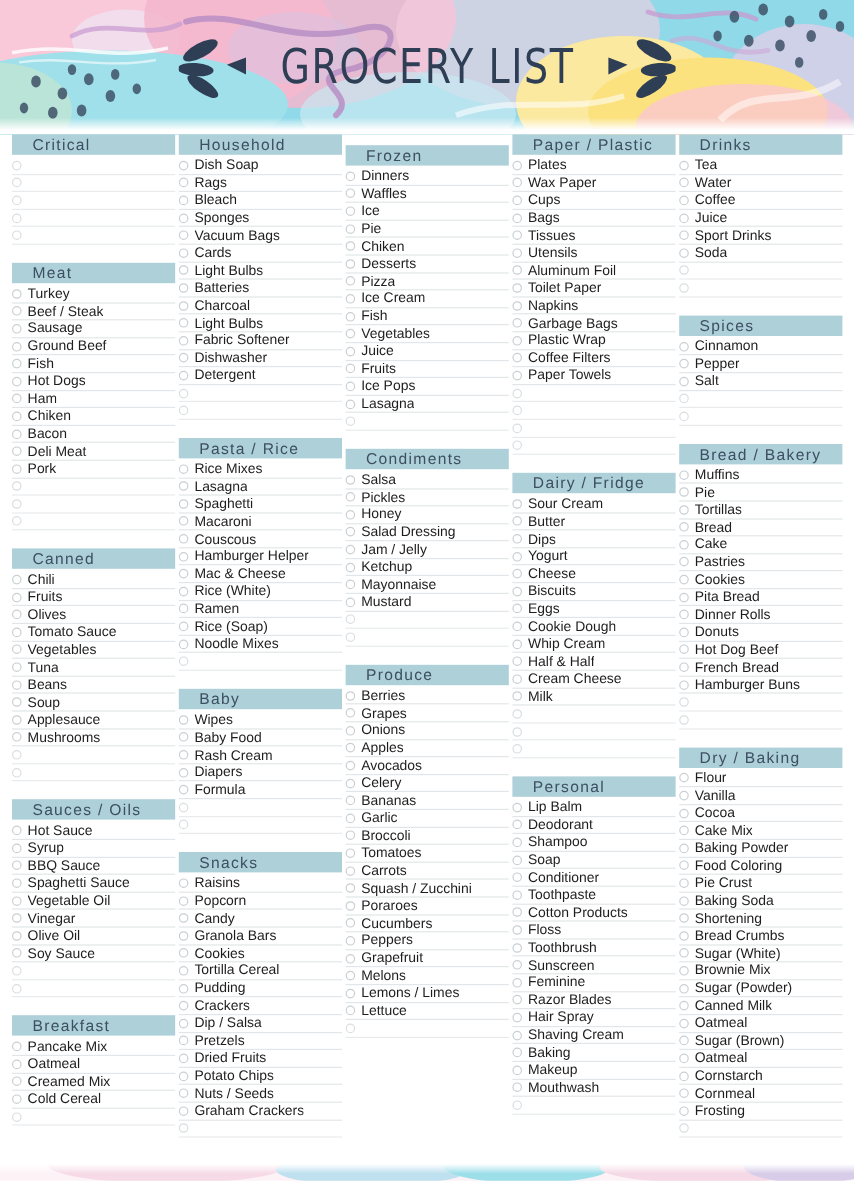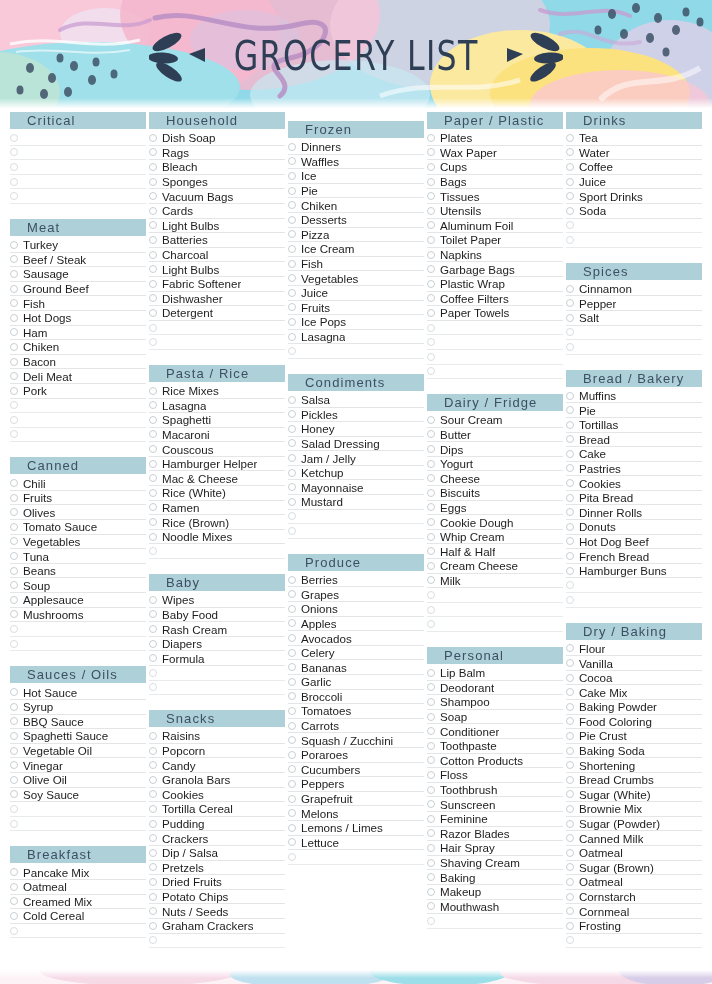--- a/index.html
+++ b/index.html
@@ -520,21 +520,21 @@
         <div class="row">
           <span class="bubble"></span>
           <span class="item-text">Rice (White)</span>
         </div>
         <div class="row">
           <span class="bubble"></span>
           <span class="item-text">Ramen</span>
         </div>
         <div class="row">
           <span class="bubble"></span>
-          <span class="item-text">Rice (Brown)</span>
+          <span class="item-text">Rice (Soap)</span>
         </div>
         <div class="row">
           <span class="bubble"></span>
           <span class="item-text">Noodle Mixes</span>
         </div>
         <div class="row blank">
           <span class="bubble"></span>
           <span class="item-text"></span>
         </div>
       </div>

